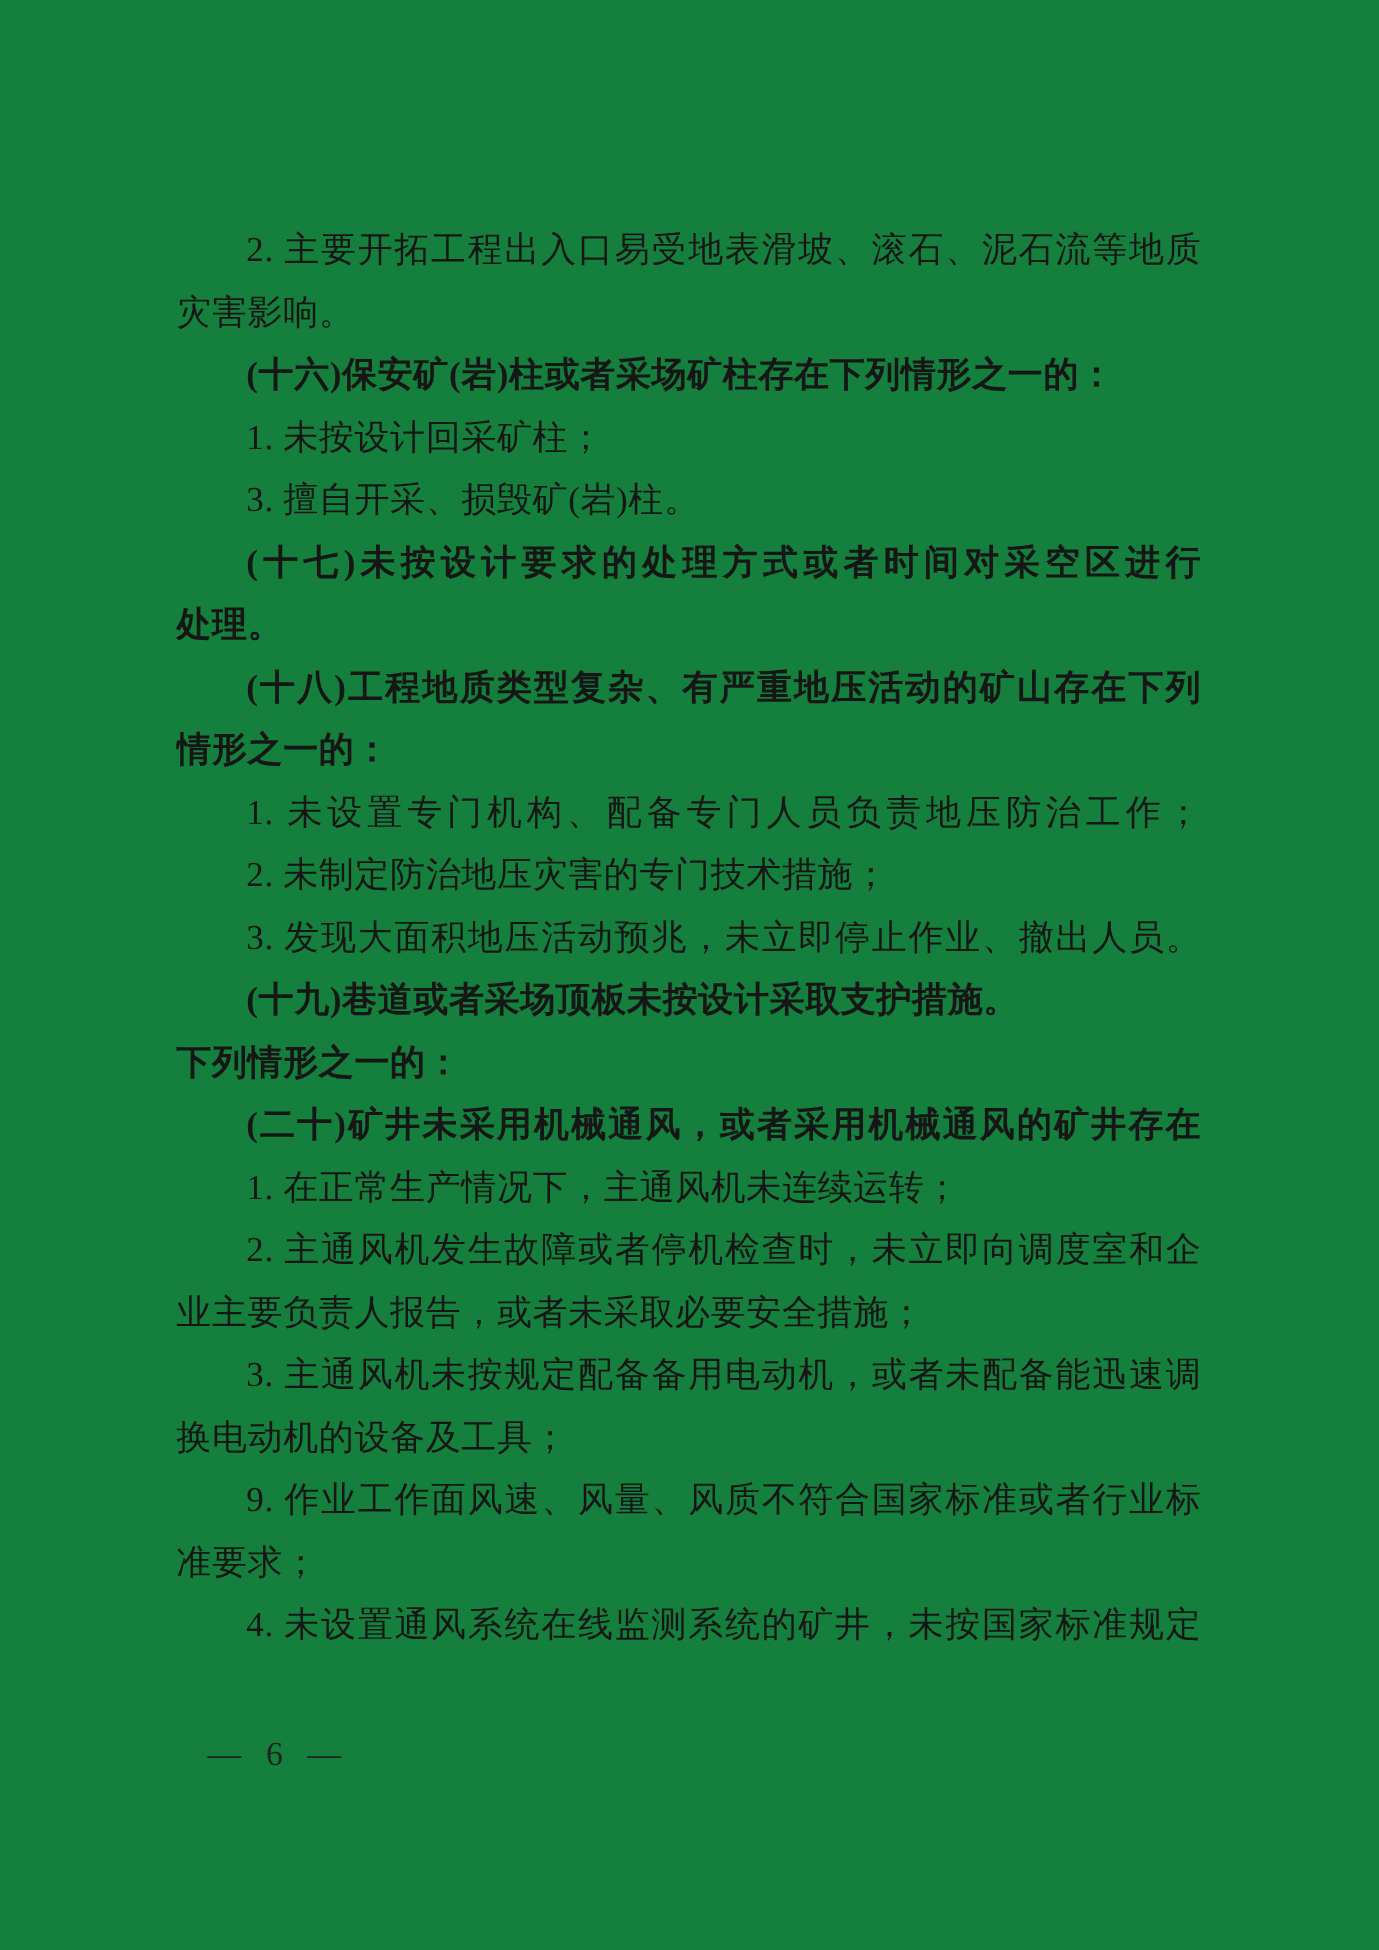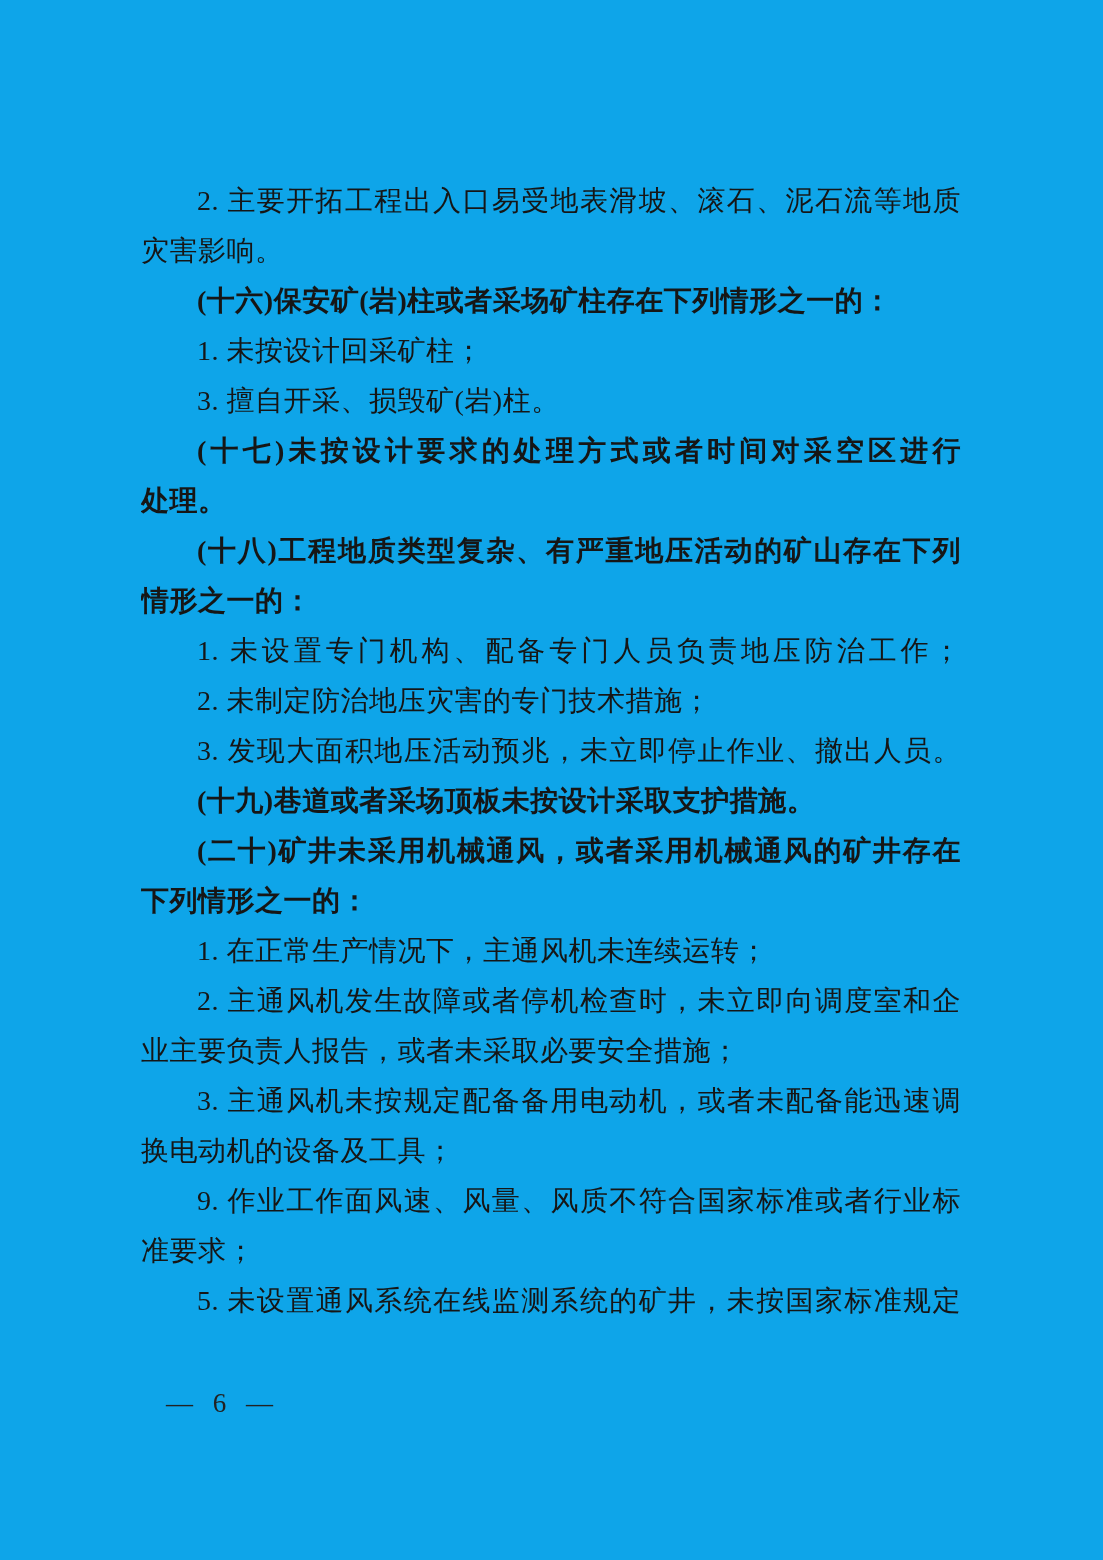--- a/index.html
+++ b/index.html
@@ -7,21 +7,21 @@
   body {
     position: relative;
     background: #ffffff;
     color: #161616;
     font-family: "Liberation Serif", "DejaVu Serif", serif;
     overflow: hidden;
   }
   .page {
     position: absolute;
     inset: 0;
-    background: #0ea5e9;
+    background: #15803d;
   }
   .doc-text {
     position: absolute;
     left: 141px;
     top: 176px;
     width: 820px;
   }
   .line {
     font-size: 28px;
     height: 50px;
@@ -62,27 +62,27 @@
     <div class="line indent">1. 未按设计回采矿柱；</div>
     <div class="line indent">3. 擅自开采、损毁矿(岩)柱。</div>
     <div class="line indent kai fill">(十七)未按设计要求的处理方式或者时间对采空区进行</div>
     <div class="line kai">处理。</div>
     <div class="line indent kai fill">(十八)工程地质类型复杂、有严重地压活动的矿山存在下列</div>
     <div class="line kai">情形之一的：</div>
     <div class="line indent fill">1. 未设置专门机构、配备专门人员负责地压防治工作；</div>
     <div class="line indent">2. 未制定防治地压灾害的专门技术措施；</div>
     <div class="line indent fill">3. 发现大面积地压活动预兆，未立即停止作业、撤出人员。</div>
     <div class="line indent kai">(十九)巷道或者采场顶板未按设计采取支护措施。</div>
+    <div class="line kai">下列情形之一的：</div>
     <div class="line indent kai fill">(二十)矿井未采用机械通风，或者采用机械通风的矿井存在</div>
-    <div class="line kai">下列情形之一的：</div>
     <div class="line indent">1. 在正常生产情况下，主通风机未连续运转；</div>
     <div class="line indent fill">2. 主通风机发生故障或者停机检查时，未立即向调度室和企</div>
     <div class="line">业主要负责人报告，或者未采取必要安全措施；</div>
     <div class="line indent fill">3. 主通风机未按规定配备备用电动机，或者未配备能迅速调</div>
     <div class="line">换电动机的设备及工具；</div>
     <div class="line indent fill">9. 作业工作面风速、风量、风质不符合国家标准或者行业标</div>
     <div class="line">准要求；</div>
-    <div class="line indent fill">5. 未设置通风系统在线监测系统的矿井，未按国家标准规定</div>
+    <div class="line indent fill">4. 未设置通风系统在线监测系统的矿井，未按国家标准规定</div>
   </div>
 
   <div class="page-footer">— 6 —</div>
 
 </div>
 
 </body></html>

